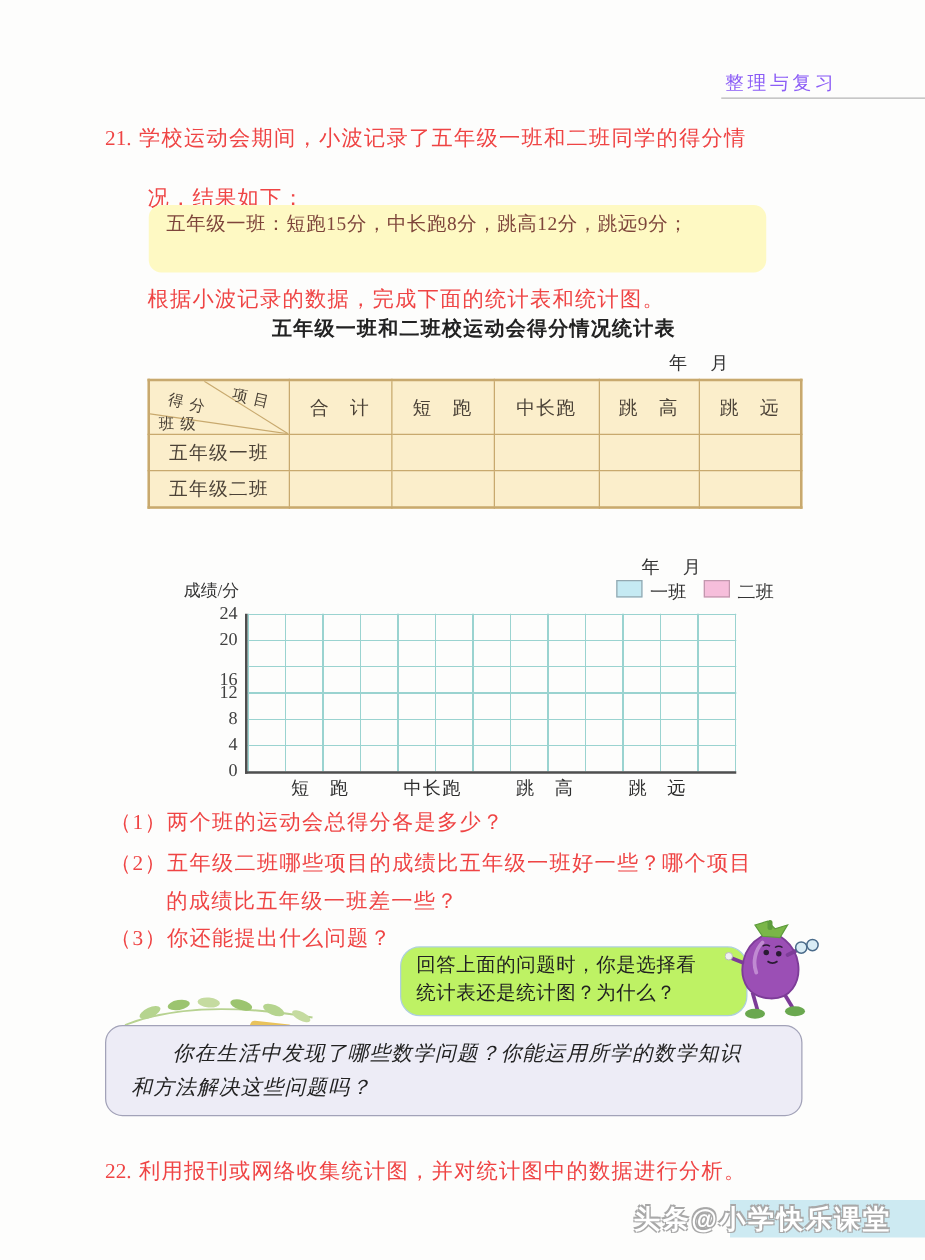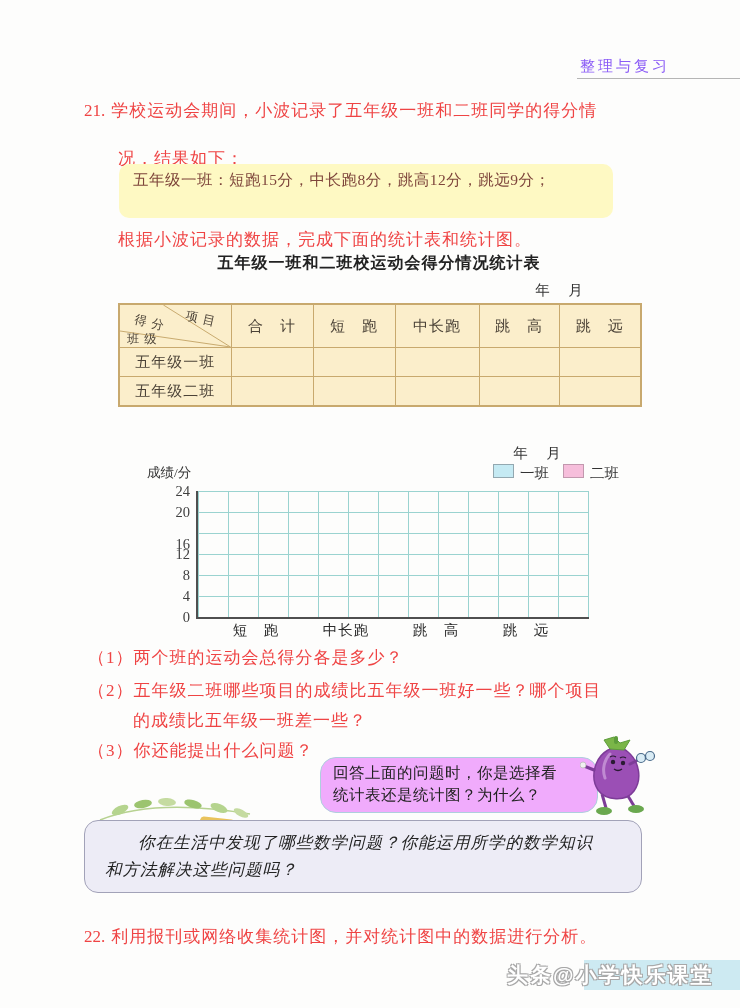--- a/index.html
+++ b/index.html
@@ -56,21 +56,21 @@
           repeating-linear-gradient(to right,#9ad3d0 0 1px,transparent 1px 30px),
           repeating-linear-gradient(to bottom,#9ad3d0 0 1px,transparent 1px 21px);}
   .ytick{width:28px;text-align:right;font-size:14.5px;color:#404040;left:162px;height:18px;line-height:18px;}
   .xcat{top:621px;width:90px;text-align:center;font-size:14.5px;color:#2e2e2e;letter-spacing:1px;}
 
   
   .q{left:88px;}
   .q2b{left:133px;}
 
   
-  .bubble{left:320px;top:757px;width:252px;height:46px;background:#f0abfc;border:1px solid #aecfdd;
+  .bubble{left:320px;top:757px;width:252px;height:46px;background:#bef264;border:1px solid #aecfdd;
           border-radius:16px;padding:4px 12px;box-sizing:content-box;}
   .bubble p{margin:0;font-size:15.5px;line-height:22px;color:#222;letter-spacing:0.5px;white-space:nowrap;}
   .bubble-tail{position:absolute;right:-10px;top:13px;width:0;height:0;
                border-top:7px solid transparent;border-bottom:7px solid transparent;
                border-left:11px solid #d9eff8;}
 
   
   .badge-gold{left:196px;top:818px;width:34px;height:30px;background:#e9c35c;transform:skewX(-12deg) rotate(6deg);border-radius:3px;}
   .badge{left:108px;top:820px;width:112px;height:27px;background:linear-gradient(180deg,#eef2c0,#dde8a2);
          border-radius:3px;text-align:center;}

